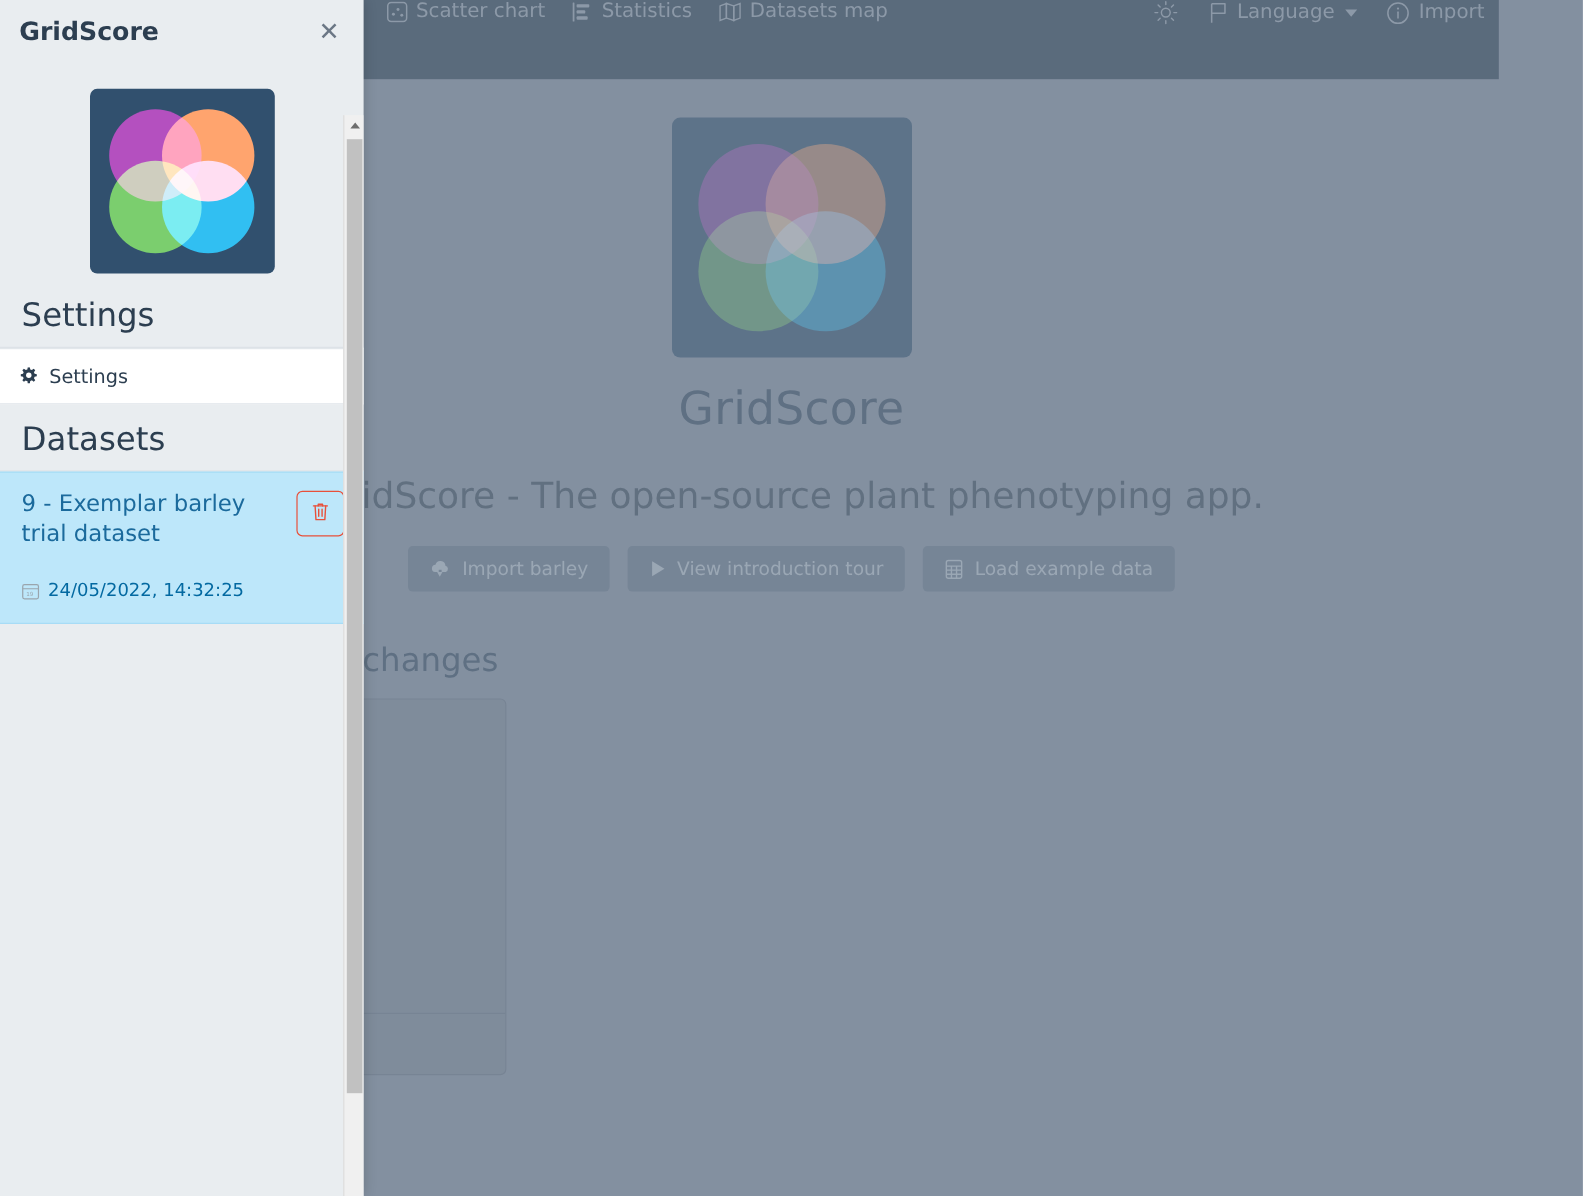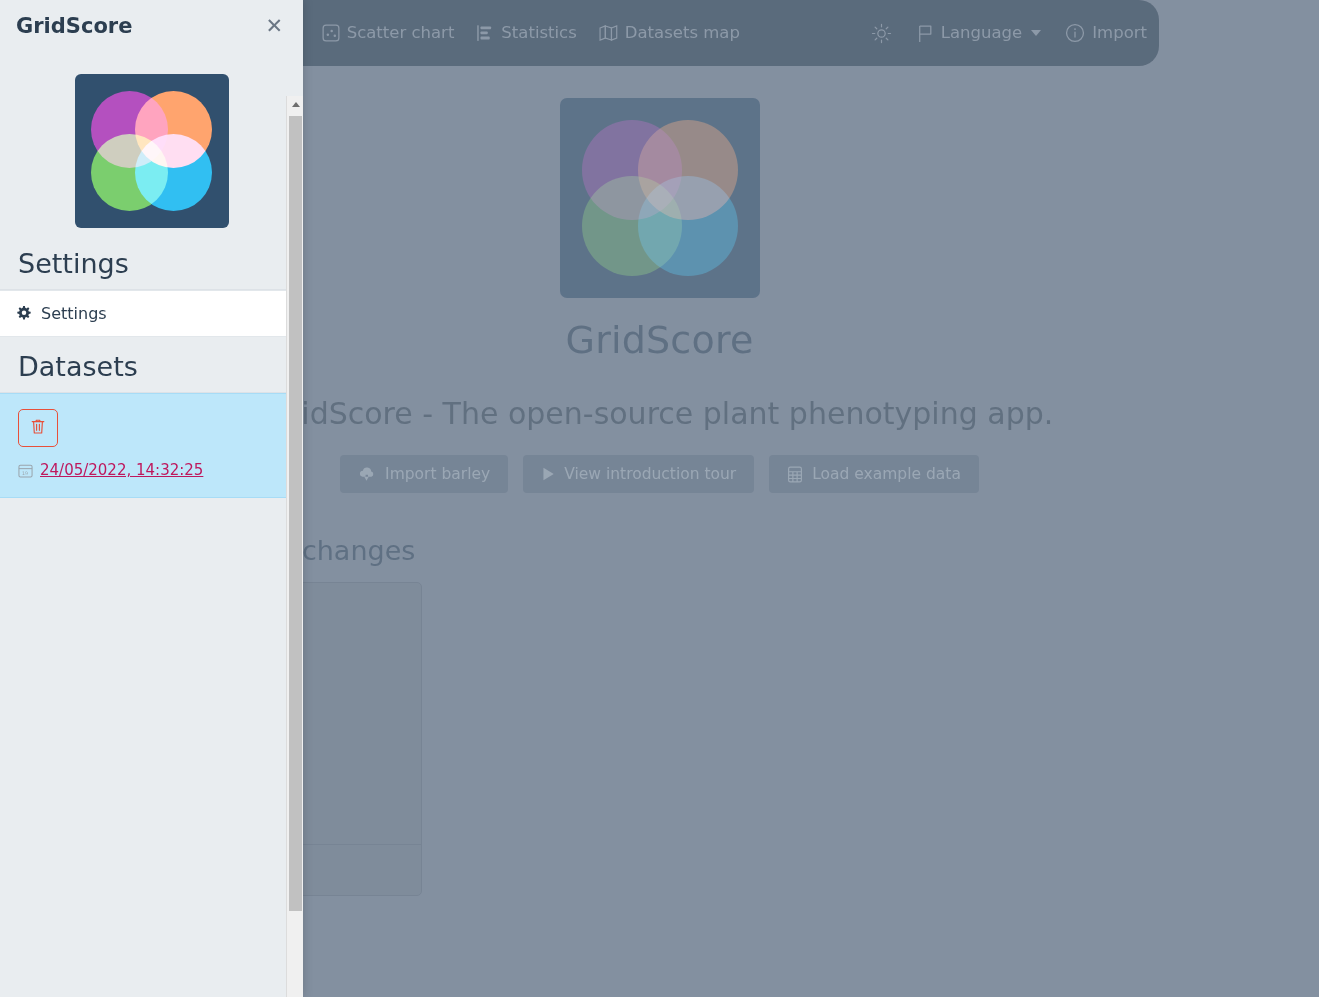--- a/index.html
+++ b/index.html
@@ -7,25 +7,24 @@
     margin: 0; padding: 0;
     width: 1319px; height: 997px;
     overflow: hidden;
     font-family: "DejaVu Sans", "Liberation Sans", sans-serif;
   }
   body { background: #8690a0; position: relative; }
 
   
   .navbar {
     position: absolute; top: 0; left: 0;
-    width: 1159px; height: 66px;
+    width: 1249px; height: 66px;
     background: #2c3e50;
-    display: flex; align-items: center;
+    display: flex; align-items: flex-start;
     z-index: 5;
-    border-radius: 20px;
   }
   .nav-left {
     display: flex; align-items: center;
     padding-left: 16px; gap: 22px;
     flex: 1 1 auto;
   }
   .nav-right {
     display: flex; align-items: center;
     padding-right: 12px; gap: 24px;
   }
@@ -215,22 +214,22 @@
   .ds-delete {
     flex: 0 0 auto;
     width: 40px; height: 38px;
     border: 1px solid #e8503a; border-radius: 5px;
     background: transparent; cursor: pointer;
     display: flex; align-items: center; justify-content: center;
     margin-top: 1px;
   }
   .ds-date {
     display: flex; align-items: center; gap: 7px;
-    margin-top: 14px;
-    font-size: 15px; color: #be185d; text-decoration: underline;
+    margin-top: 25px;
+    font-size: 15px; color: #0369a1;
   }
   .ds-date svg { display: block; }
 
   
   .oc-scrollbar {
     position: absolute; top: 44px; right: 0;
     width: 17px; height: 953px;
     background: #f0f0f0;
     border-left: 1px solid #dcdcdc;
     z-index: 22;
@@ -445,20 +444,21 @@
         </span>
         <span>Settings</span>
       </div>
     </div>
 
     <h2 class="oc-section-title">Datasets</h2>
 
     <div class="list-group">
       <div class="ds-item">
         <div class="ds-row">
+          <div class="ds-name">9 - Exemplar barley trial dataset</div>
           <button class="ds-delete">
             <span>
               <svg width="16" height="17" viewBox="0 0 16 17" fill="none" stroke="#e8503a" stroke-width="1.15" stroke-linecap="round" stroke-linejoin="round">
                 <path d="M2.2 3.6h11.6"></path>
                 <path d="M6.2 3.6V2.2h3.6v1.4"></path>
                 <path d="M3.6 3.6 4.3 15h7.4l.7-11.4"></path>
                 <path d="M6.6 6.3v6M9.4 6.3v6"></path>
               </svg>
             </span>
           </button>

